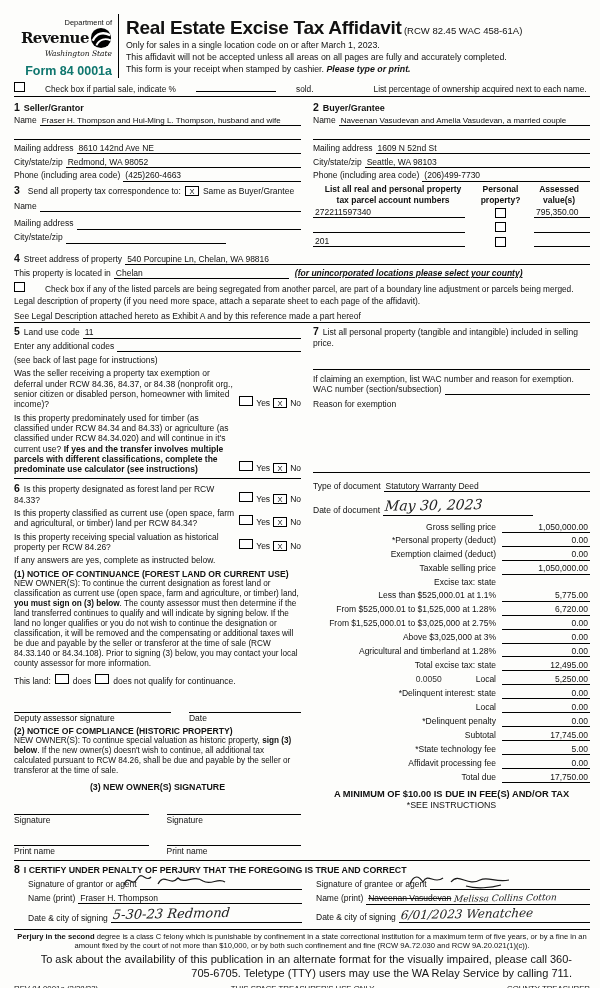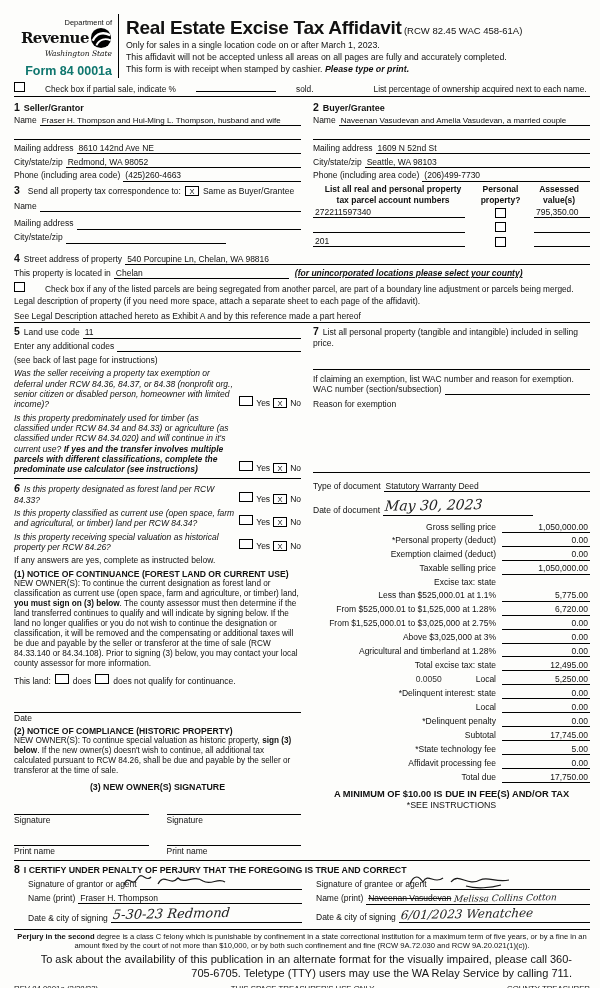--- a/index.html
+++ b/index.html
@@ -50,21 +50,21 @@
   .pr-val { flex:1; border-bottom:1px solid #000; text-align:left; padding:0 2px; margin-left:6px; }
 
   .corr-row { display:flex; align-items:baseline; gap:4px; margin:2px 0; }
 
   
   .s4 { margin-top:2px; }
 
   
   .main-cols { display:flex; gap:12px; margin-top:2px; }
   .q-row { display:flex; align-items:flex-end; margin-bottom:3px; }
-  .q-text { flex:1; padding-right:5px;font-style:italic; }
+  .q-text { flex:1; padding-right:5px; }
   .yn { display:flex; align-items:baseline; gap:3px; flex:none; padding-bottom:1px; }
   .yn .cb { vertical-align:middle; }
 
   .s6 { border-top:1px solid #000; padding-top:3px; margin-top:3px; }
   .notice-title { font-weight:bold; font-size:8.6px; margin-top:3px; }
   .notice-body { font-size:8.2px; text-align:left; }
   .land-line { display:flex; align-items:baseline; gap:4px; margin:5px 0 8px; }
   .sig-pair { display:flex; gap:18px; margin-top:10px; }
   .sig-cell { flex:1; }
   .sig-cell .line { border-bottom:1px solid #000; height:12px; }
@@ -113,21 +113,21 @@
     </div>
     <div class="hdr-div"></div>
     <div class="title-block">
       <div>
         <span class="main-title">Real Estate Excise Tax Affidavit</span>
         <span class="title-ref">(RCW 82.45 WAC 458-61A)</span>
       </div>
       <div class="sub-line">Only for sales in a single location code on or after March 1, 2023.</div>
       <div class="sub-line">This affidavit will not be accepted unless all areas on all pages are fully and accurately completed.</div>
       <div class="sub-line">
-        <span>This form is with receipt when stamped by cashier.</span>
+        <span>This form is your receipt when stamped by cashier.</span>
         <span class="i b">Please type or print.</span>
       </div>
     </div>
   </div>
 
   <div class="partial-row">
     <span class="cb"></span>
     <span>Check box if partial sale, indicate %</span>
     <span class="blank" style="width:80px;"></span>
     <span>sold.</span>
@@ -325,20 +325,24 @@
           <span>NEW OWNER(S): To continue the current designation as forest land or classification as current use (open space, farm and agriculture, or timber) land, </span><span class="b">you must sign on (3) below</span><span>. The county assessor must then determine if the land transferred continues to qualify and will indicate by signing below. If the land no longer qualifies or you do not wish to continue the designation or classification, it will be removed and the compensating or additional taxes will be due and payable by the seller or transferor at the time of sale (RCW 84.33.140 or 84.34.108). Prior to signing (3) below, you may contact your local county assessor for more information.</span>
         </div>
         <div class="land-line">
           <span>This land:</span>
           <span class="cb wide"></span>
           <span>does</span>
           <span class="cb wide"></span>
           <span>does not qualify for continuance.</span>
         </div>
         <div class="sig-pair" style="margin-top:14px;">
+          <div class="sig-cell" style="flex:1.4;">
+            <div class="line"></div>
+            <div>Deputy assessor signature</div>
+          </div>
           <div class="sig-cell">
             <div class="line"></div>
             <div>Date</div>
           </div>
         </div>
 
         <div class="notice-title">(2) NOTICE OF COMPLIANCE (HISTORIC PROPERTY)</div>
         <div class="notice-body">
           <span>NEW OWNER(S): To continue special valuation as historic property, </span><span class="b">sign (3) below</span><span>. If the new owner(s) doesn't wish to continue, all additional tax calculated pursuant to RCW 84.26, shall be due and payable by the seller or transferor at the time of sale.</span>
         </div>

